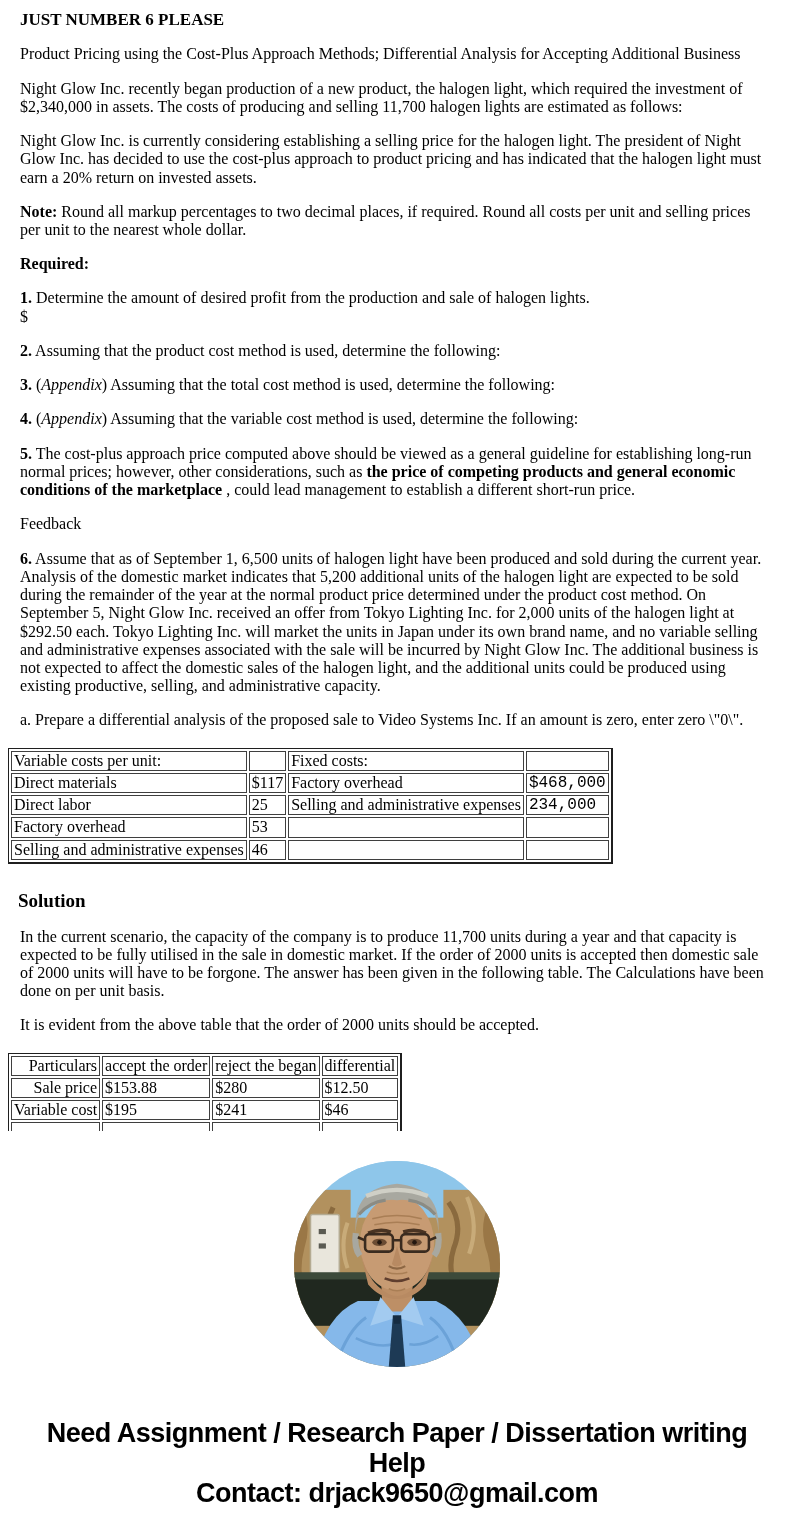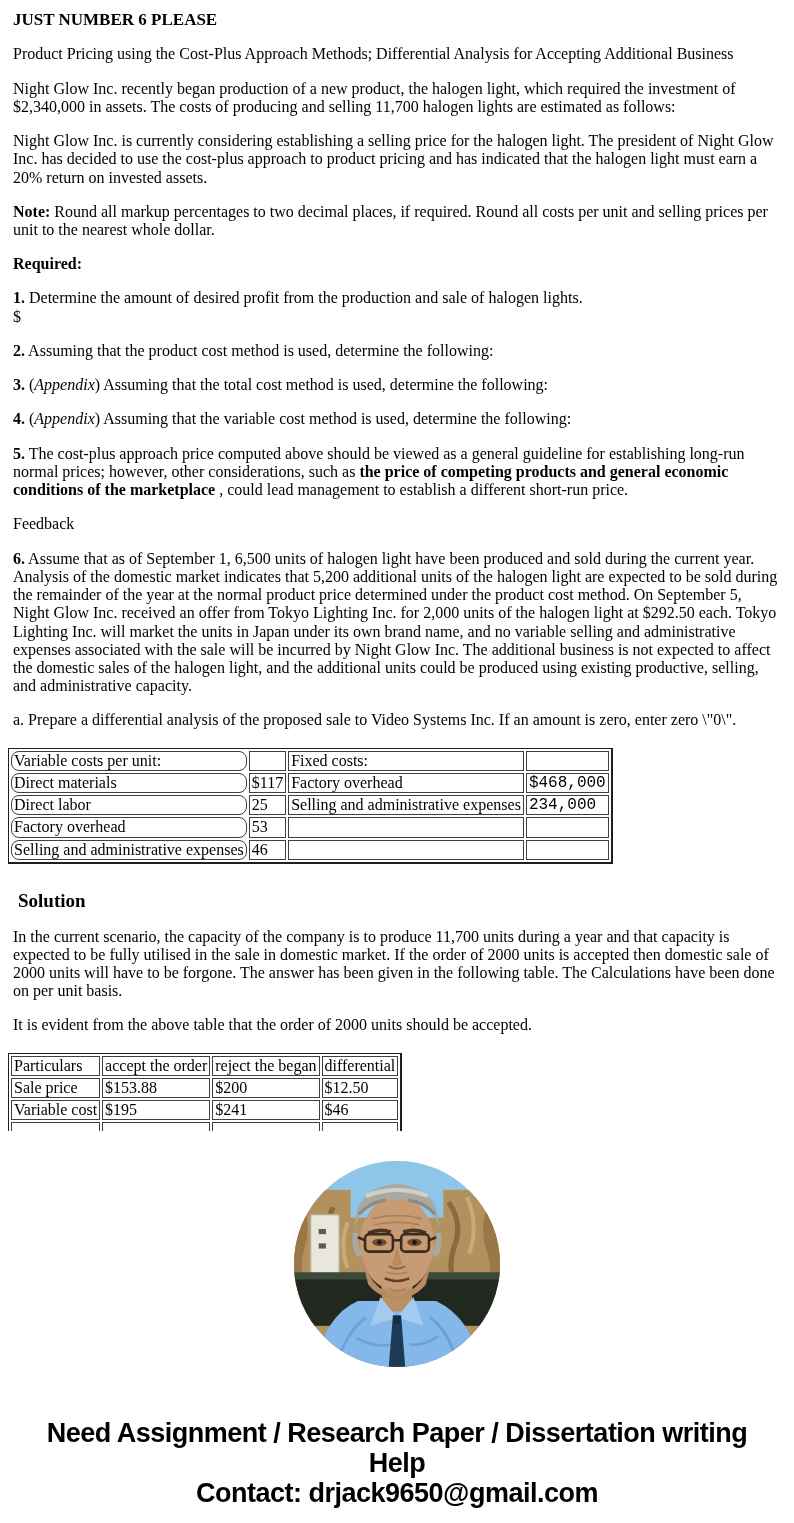--- a/index.html
+++ b/index.html
@@ -6,21 +6,21 @@
   html, body { margin: 0; padding: 0; background: #ffffff; }
   body {
     width: 794px;
     min-height: 1523px;
     font-family: "Liberation Serif", serif;
     font-size: 16px;
     line-height: 1.14;
     color: #000;
   }
   main { padding: 2px 8px 0 8px; }
-  p { margin: 16px 5px; }
+  p { margin: 16px 12px; }
   p.title { margin-top: 8px; font-weight: bold; font-size: 17px; }
   b { font-weight: bold; }
   i { font-style: italic; }
   h3.solution { font-size: 19px; font-weight: bold; margin: 26px 0 16px 10px; }
 
   table.doc-table {
     border-collapse: separate;
     border-spacing: 2px;
     border: 1px solid #1f1f1f;
     border-right-width: 2px;
@@ -30,26 +30,26 @@
   table.doc-table td {
     border: 1px solid #3f3f3f;
     padding: 0 2px;
     height: 19px;
     white-space: nowrap;
     overflow: hidden;
     font-size: 16px;
     vertical-align: middle;
   }
   
-  .cost-c1 { width: 234px; border-radius: 8px; }
+  .cost-c1 { width: 234px; }
   .cost-c2 { width: 34px; }
   .cost-c3 { width: 233px; margin-left: 35px; }
   .cost-c4 { width: 64px; font-family: Liberation Mono, monospace; }
   
-  .diff-c1 { width: 85px; }
+  .diff-c1 { width: 85px; text-align: right; }
   .diff-c2 { width: 106px; }
   .diff-c3 { width: 99px; }
   .diff-c4 { width: 74px; }
 
   .diff-clip {
     height: 78px;
     overflow: hidden;
     margin: 18px 0 0 0;
   }
   .diff-clip table.doc-table { margin: 0; }
@@ -151,21 +151,21 @@
       <tbody>
           <tr>
         <td class="diff-c1">Particulars</td>
         <td class="diff-c2">accept the order</td>
         <td class="diff-c3">reject the began</td>
         <td class="diff-c4">differential</td>
       </tr>
       <tr>
         <td class="diff-c1">Sale price</td>
         <td class="diff-c2">$153.88</td>
-        <td class="diff-c3">$200</td>
+        <td class="diff-c3">$280</td>
         <td class="diff-c4">$12.50</td>
       </tr>
       <tr>
         <td class="diff-c1">Variable cost</td>
         <td class="diff-c2">$195</td>
         <td class="diff-c3">$241</td>
         <td class="diff-c4">$46</td>
       </tr>
       <tr>
         <td class="diff-c1"></td>

